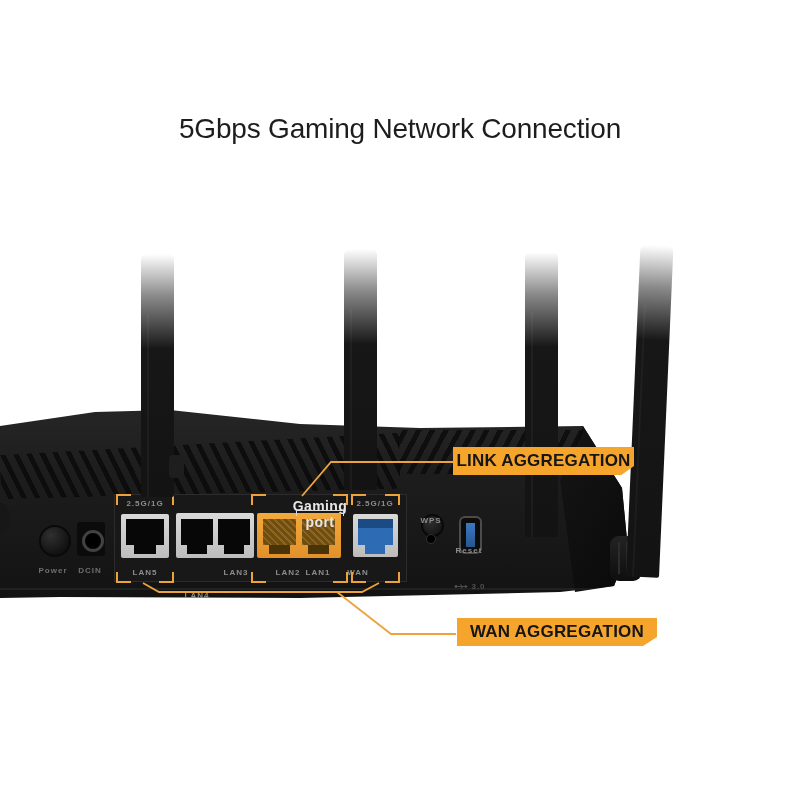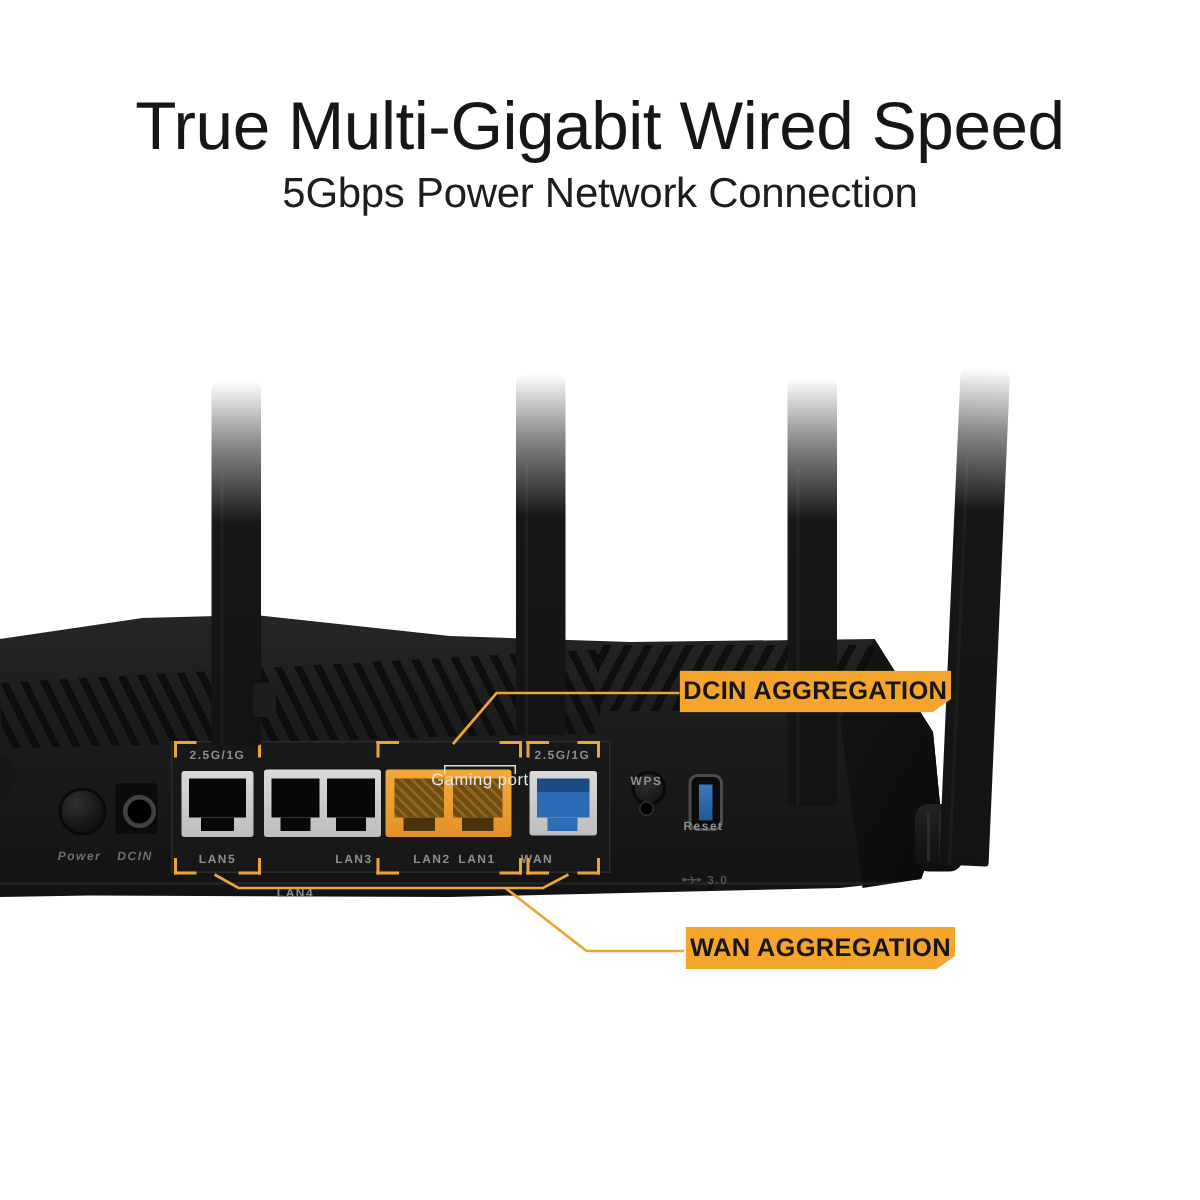--- a/index.html
+++ b/index.html
@@ -72,22 +72,22 @@
     background:radial-gradient(circle at 40% 35%,#2e2e2e,#101010);border:2px solid #090909;}
   #reset-hole{left:426px;top:534px;width:8px;height:8px;border-radius:50%;background:#000;
     border:1px solid #333;z-index:3;}
   #usb-port{left:459px;top:516px;width:23px;height:38px;border-radius:6px;z-index:3;
     background:#0c0c0c;border:2px solid #4c4c4c;box-sizing:border-box;}
   #usb-port:after{content:"";position:absolute;left:5px;top:5px;width:9px;height:24px;
     background:linear-gradient(180deg,#3c79c2,#25568f);}
 
   
   .plabel{font-size:8px;font-weight:bold;color:#8d8d8d;letter-spacing:1px;text-align:center;z-index:4;}
-  .dim{color:#6f6f6f;font-style:italic;}
-  #lbl-gaming{color:#e6e6e6;font-weight:normal;letter-spacing:.4px;font-size:11px;margin-top:16px;}
+  .dim{color:#6f6f6f;}
+  #lbl-gaming{color:#e6e6e6;font-weight:bold;letter-spacing:.4px;font-size:14px;}
   #gaming-bracket{left:296px;top:510px;width:46px;height:5px;z-index:4;
     border-top:1.5px solid #d9d9d9;border-left:1.5px solid #d9d9d9;border-right:1.5px solid #d9d9d9;}
   #lbl-usb{display:flex;align-items:center;justify-content:center;gap:2px;color:#505050;}
 
   
   .bracket{z-index:4;}
   .bracket i{position:absolute;width:13px;height:9px;border:0 solid #eda33c;}
   .bracket .tl{left:0;top:0;border-left-width:2px;border-top-width:2px;}
   .bracket .tr{right:0;top:0;border-right-width:2px;border-top-width:2px;}
   .bracket .bl{left:0;bottom:0;border-left-width:2px;border-bottom-width:2px;}
@@ -95,29 +95,28 @@
   #bracket-lan5{left:116px;top:494px;width:58px;height:89px;}
   #bracket-gaming{left:251px;top:494px;width:97px;height:89px;}
   #bracket-wan{left:351px;top:494px;width:49px;height:89px;}
 
   
   #leaders{left:0;top:0;width:800px;height:800px;z-index:6;pointer-events:none;}
   .banner{height:28px;line-height:28px;text-align:center;background:#f5a42c;color:#161616;
     font-weight:bold;font-size:17px;letter-spacing:.2px;z-index:7;
     clip-path:polygon(0 0,100% 0,100% 68%,93% 100%,0 100%);}
   #banner-link{left:453px;top:447px;width:181px;}
-  #banner-wan{left:457px;top:618px;width:180px;}
+  #banner-wan{left:457px;top:618px;width:200px;}
 </style>
 </head>
 <body>
 
 <div id="stage">
 
-  <div class="abs" id="title">True Multi-Gigabit Wired Speed</div>
-  <div class="abs" id="subtitle">5Gbps Power Network Connection</div>
+  <div class="abs" id="subtitle">5Gbps Gaming Network Connection</div>
 
   <div class="abs antenna" id="ant1"></div>
   <div class="abs antenna" id="ant2"></div>
   <div class="abs antenna" id="ant3"></div>
   <div class="abs antenna" id="ant4"></div>
   <div class="abs" id="ant1-joint"></div>
   <div class="abs" id="hinge"></div>
 
   <div class="abs" id="body"></div>
   <div class="abs" id="side-facet"></div>
@@ -201,16 +200,16 @@
       <i class="bl"></i>
       <i class="br"></i>
     </div>
 
   <svg class="abs" id="leaders" viewBox="0 0 800 800" xmlns="http://www.w3.org/2000/svg">
     <polyline points="302,496 331,462 453,462" fill="none" stroke="#eda33c" stroke-width="1.8"></polyline>
     <polyline points="143,583 159,592 362,592 379,583" fill="none" stroke="#eda33c" stroke-width="1.8"></polyline>
     <polyline points="337,592 391,634 456,634" fill="none" stroke="#eda33c" stroke-width="1.8"></polyline>
   </svg>
 
-  <div class="abs banner" id="banner-link">DCIN AGGREGATION</div>
+  <div class="abs banner" id="banner-link">LINK AGGREGATION</div>
   <div class="abs banner" id="banner-wan">WAN AGGREGATION</div>
 
 </div>
 
 </body></html>

